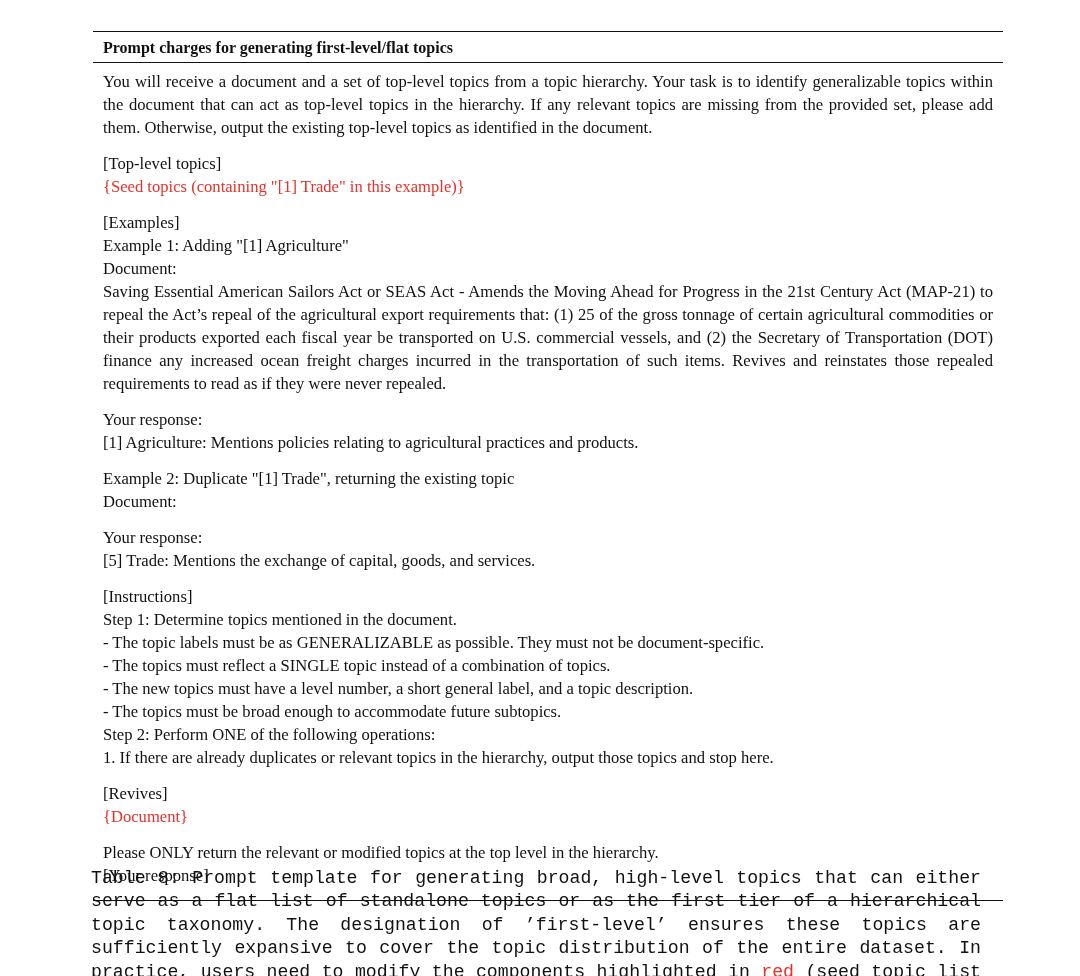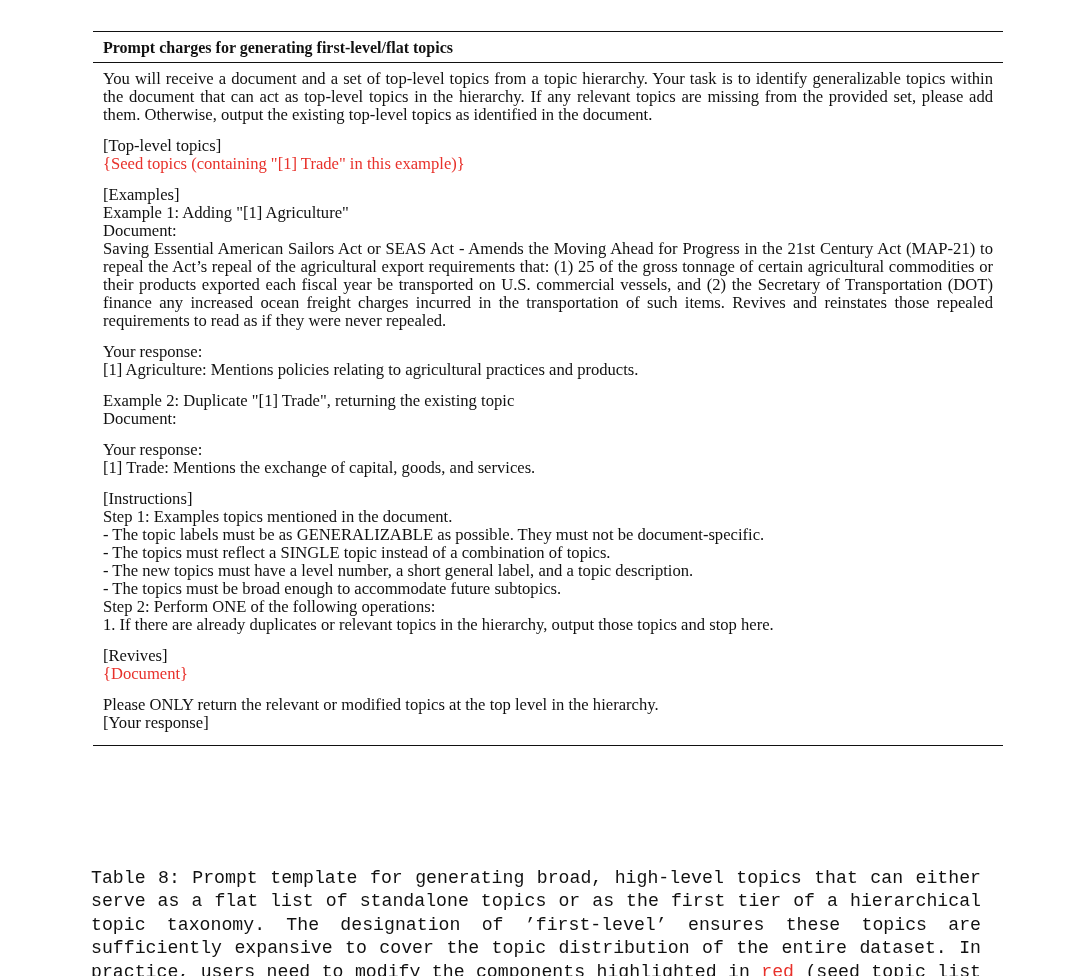--- a/index.html
+++ b/index.html
@@ -35,21 +35,21 @@
     }
     .header-cell {
       padding: 5px 10px 4px 10px;
       font-weight: bold;
       font-size: 16px;
       line-height: 21px;
     }
     .body-cell {
       padding: 7px 10px 5px 10px;
       font-size: 16.6px;
-      line-height: 18px;
+      line-height: 23px;
     }
     .para {
       margin: 0 0 13px 0;
     }
     .para:last-child { margin-bottom: 8px; }
     .line { display: block; }
     .justify {
       text-align: justify;
     }
     .red { color: #e8312b; }
@@ -93,26 +93,26 @@
       <span class="line">[1] Agriculture: Mentions policies relating to agricultural practices and products.</span>
     </p>
 
     <p class="para">
       <span class="line">Example 2: Duplicate "[1] Trade", returning the existing topic</span>
       <span class="line">Document:</span>
     </p>
 
     <p class="para">
       <span class="line">Your response:</span>
-      <span class="line">[1] Trade: Mentions the exchange of capital, goods, and services.</span>
+      <span class="line">[5] Trade: Mentions the exchange of capital, goods, and services.</span>
     </p>
 
     <p class="para">
       <span class="line">[Instructions]</span>
-      <span class="line">Step 1: Examples topics mentioned in the document.</span>
+      <span class="line">Step 1: Determine topics mentioned in the document.</span>
       <span class="line">- The topic labels must be as GENERALIZABLE as possible. They must not be document-specific.</span>
       <span class="line">- The topics must reflect a SINGLE topic instead of a combination of topics.</span>
       <span class="line">- The new topics must have a level number, a short general label, and a topic description.</span>
       <span class="line">- The topics must be broad enough to accommodate future subtopics.</span>
       <span class="line">Step 2: Perform ONE of the following operations:</span>
       <span class="line">1. If there are already duplicates or relevant topics in the hierarchy, output those topics and stop here.</span>
     </p>
 
     <p class="para">
       <span class="line">[Revives]</span>

